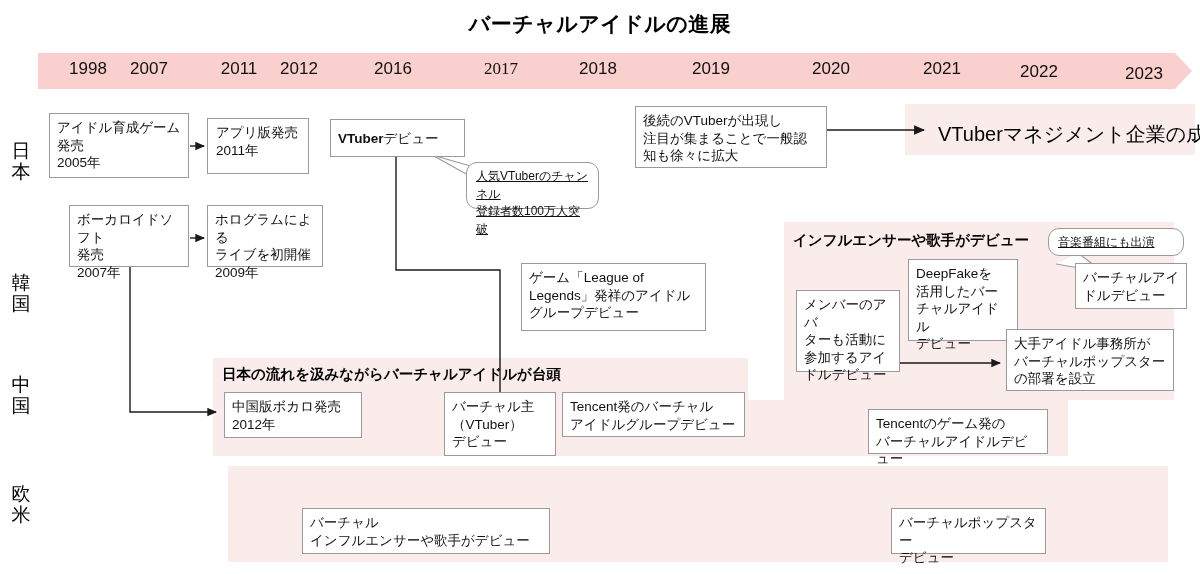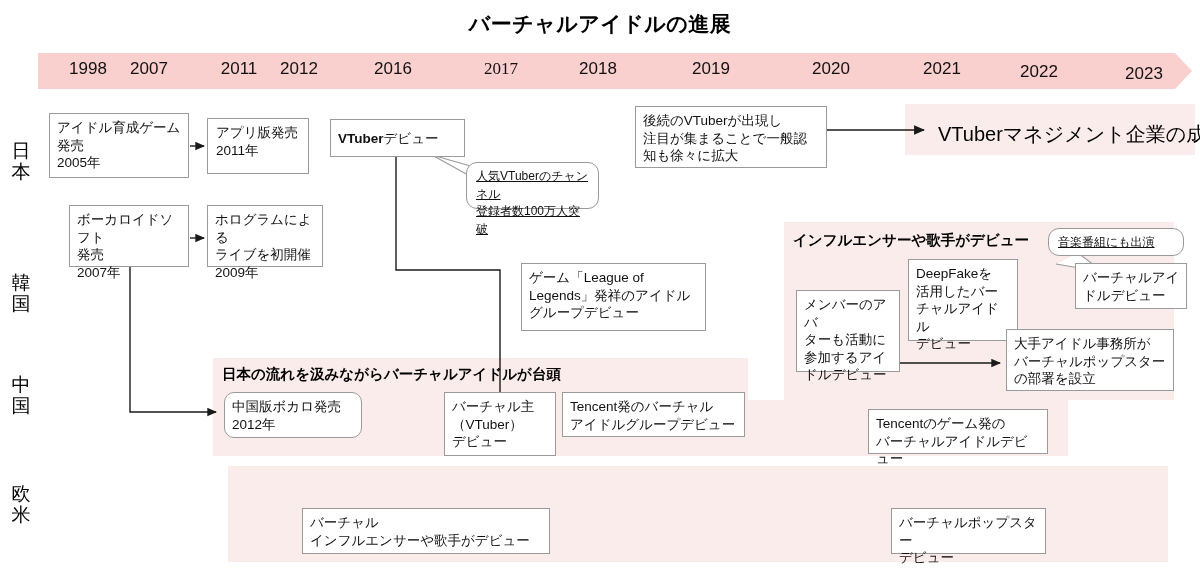--- a/index.html
+++ b/index.html
@@ -186,21 +186,21 @@
 ドルデビュー</div>
 
   <div class="abs bubble" style="left:1048px;top:228px;width:136px;height:28px;text-align:left;">音楽番組にも出演</div>
 
   <div class="abs box" style="left:1006px;top:329px;width:168px;height:62px;">大手アイドル事務所が
 バーチャルポップスター
 の部署を設立</div>
 
   <div class="abs band-head" style="left:222px;top:365px;">日本の流れを汲みながらバーチャルアイドルが台頭</div>
 
-  <div class="abs box" style="left:224px;top:392px;width:138px;height:46px;border-radius:10px;">中国版ボカロ発売
+  <div class="abs box" style="left:224px;top:392px;width:138px;height:46px;">中国版ボカロ発売
 2012年</div>
 
   <div class="abs box" style="left:444px;top:392px;width:112px;height:64px;">バーチャル主
 （VTuber）
 デビュー</div>
 
   <div class="abs box" style="left:562px;top:392px;width:183px;height:45px;">Tencent発のバーチャル
 アイドルグループデビュー</div>
 
   <div class="abs box" style="left:868px;top:409px;width:180px;height:45px;">Tencentのゲーム発の

